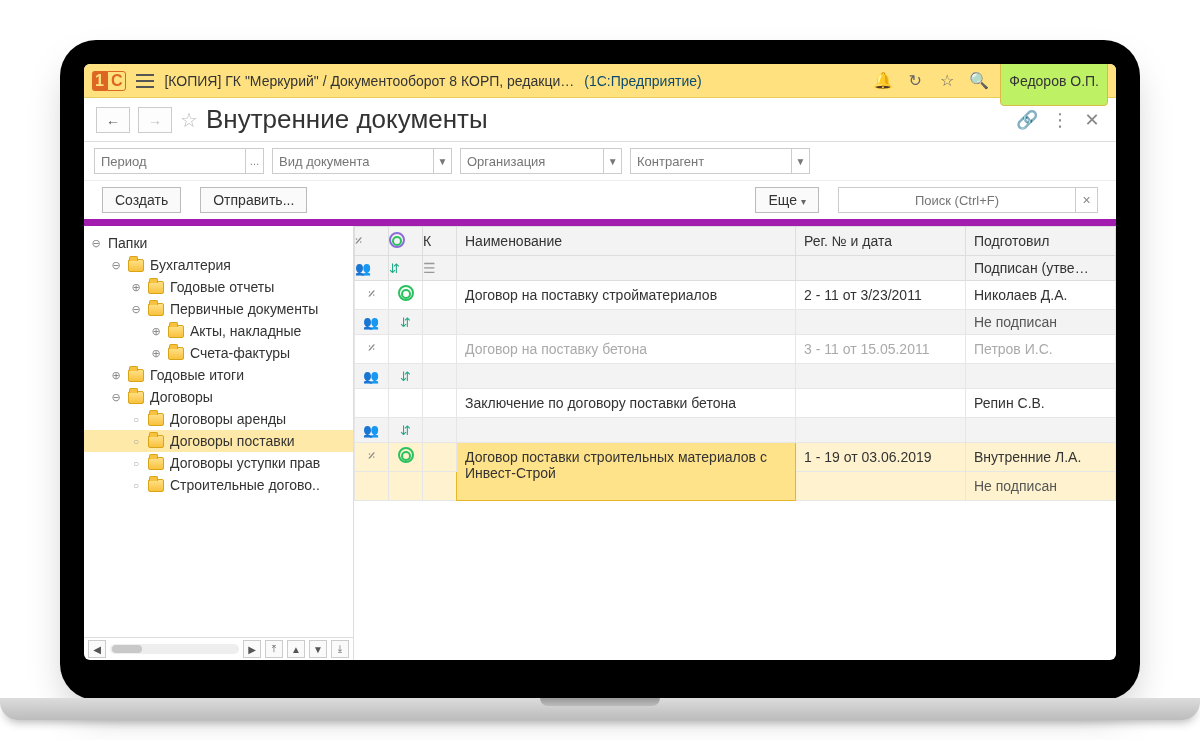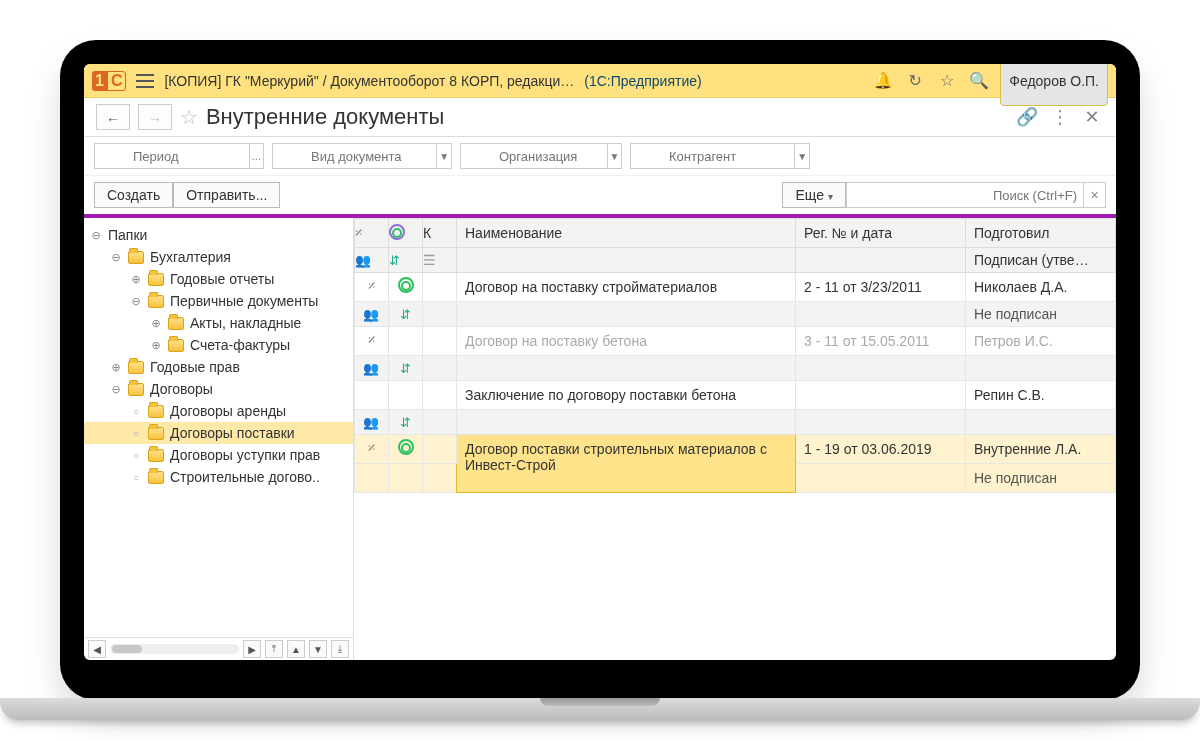--- a/index.html
+++ b/index.html
@@ -13,45 +13,45 @@
   .topbar { background:#ffe27f; height:34px; display:flex; align-items:center; padding:0 8px; color:#333; border-bottom:1px solid #e9cc5a; gap:10px; }
   .logo1c { font-weight:bold; color:#d62; font-size:16px; display:flex; align-items:center; }
   .logo1c span.one { background:#d62; color:#ffe27f; border-radius:3px 0 0 3px; padding:1px 3px;}
   .logo1c span.c { background:#ffe27f; color:#d62; border:1px solid #d62; border-radius:0 3px 3px 0; padding:0 3px; }
   .ham { width:18px; height:14px; display:flex; flex-direction:column; justify-content:space-between; }
   .ham div { height:2px; background:#555; }
   .topbar .title { flex:0 1 auto; white-space:nowrap; overflow:hidden; text-overflow:ellipsis; }
   .topbar .subtitle { color:#0c4a6e; }
   .topbar .spacer { flex:1; }
   .tb-icon { width:22px; text-align:center; color:#666; cursor:pointer; font-size:16px; }
-  .user { border:1px solid #d9bb4a; background:#e5e5e5; padding:16px 8px; border-radius:4px; }
+  .user { border:1px solid #d9bb4a; background:#bef264; padding:16px 8px; border-radius:4px; }
 
   
   .pagehead { display:flex; align-items:center; gap:8px; padding:6px 12px; border-bottom:1px solid #ddd; }
   .navbtn { width:34px; height:26px; border:1px solid #ccc; background:#fdfdfd; display:flex; align-items:center; justify-content:center; cursor:pointer; color:#555; }
   .navbtn.disabled { color:#bbb; }
   .star { color:#bbb; font-size:20px; cursor:pointer; }
-  .pagetitle { font-size:22px;text-align:right; }
+  .pagetitle { font-size:26px;text-align:right; }
   .pagehead .spacer{flex:1}
   .hicon { width:24px; text-align:center; color:#888; cursor:pointer; font-size:18px; }
 
   
   .filters { display:flex; gap:8px; padding:6px 10px; border-bottom:1px solid #eee;}
   .filter { display:flex; border:1px solid #ccc; height:26px; background:#fff; align-items:center; min-width:0;}
-  .filter input { border:none; outline:none; padding:0 6px; color:#0f172a; font-size:13px; width:100%; background:transparent;margin-left:32px;}
+  .filter input { border:none; outline:none; padding:0 6px; color:#0f172a; font-size:13px; width:100%; background:transparent;}
   .filter .drop { width:20px; border-left:1px solid #ccc; display:flex; align-items:center; justify-content:center; color:#777; cursor:pointer; height:100%; font-size:10px;}
   .f-period{width:170px} .f-type{width:180px} .f-org{width:162px} .f-contr{width:180px} .f-proj{flex:1;min-width:60px;}
 
   
-  .actions { display:flex; gap:0; padding:6px 10px; align-items:center; border-bottom:4px solid #a21caf;}
+  .actions { display:flex; gap:19px; padding:6px 18px; align-items:center; border-bottom:7px solid #a21caf;}
   .btn { border:1px solid #bbb; background:#fafafa; padding:4px 12px; cursor:pointer; font-size:14px; color:#333;}
   .btn .car{font-size:10px; margin-left:4px;color:#666}
   .actions .spacer{flex:1}
   .search { border:1px solid #ccc; height:26px; display:flex; align-items:center; width:260px;}
-  .search input{border:none;outline:none;flex:1;text-align:right;padding:0 6px;color:#aaa;font-size:13px;background:transparent;}
+  .search input{border:none;outline:none;flex:1;text-align:center;padding:0 6px;color:#aaa;font-size:13px;background:transparent;}
   .search .clr{width:22px;border-left:1px solid #ccc;display:flex;align-items:center;justify-content:center;color:#888;cursor:pointer;height:100%;}
 
   
   .main { flex:1; display:flex; min-height:0;}
   .tree { width:270px; border-right:1px solid #ddd; display:flex; flex-direction:column; min-height:0;}
   .tree-body { flex:1; overflow:hidden; padding:6px 0;}
   .tnode { display:flex; align-items:center; gap:6px; padding:3px 6px; white-space:nowrap; cursor:pointer;}
   .tnode .exp{width:12px;text-align:center;color:#888;font-size:11px;}
   .folder-icon{width:16px;height:13px;background:linear-gradient(#ffe18a,#f8c23e);border:1px solid #d9a516;border-radius:2px;position:relative;}
   .folder-icon::before{content:"";position:absolute;top:-4px;left:0;width:7px;height:4px;background:#f8c23e;border:1px solid #d9a516;border-bottom:none;border-radius:2px 2px 0 0;}
@@ -177,21 +177,21 @@
             <span class="lbl">Акты, накладные</span>
           </div>
           <div class="tnode" style="padding-left:66px">
             <span class="exp">⊕</span>
             <span class="folder-icon"></span>
             <span class="lbl">Счета-фактуры</span>
           </div>
           <div class="tnode" style="padding-left:26px">
             <span class="exp">⊕</span>
             <span class="folder-icon"></span>
-            <span class="lbl">Годовые прав</span>
+            <span class="lbl">Годовые итоги</span>
           </div>
           <div class="tnode" style="padding-left:26px">
             <span class="exp">⊖</span>
             <span class="folder-icon"></span>
             <span class="lbl">Договоры</span>
           </div>
           <div class="tnode" style="padding-left:46px">
             <span class="circ">○</span>
             <span class="folder-icon"></span>
             <span class="lbl">Договоры аренды</span>

